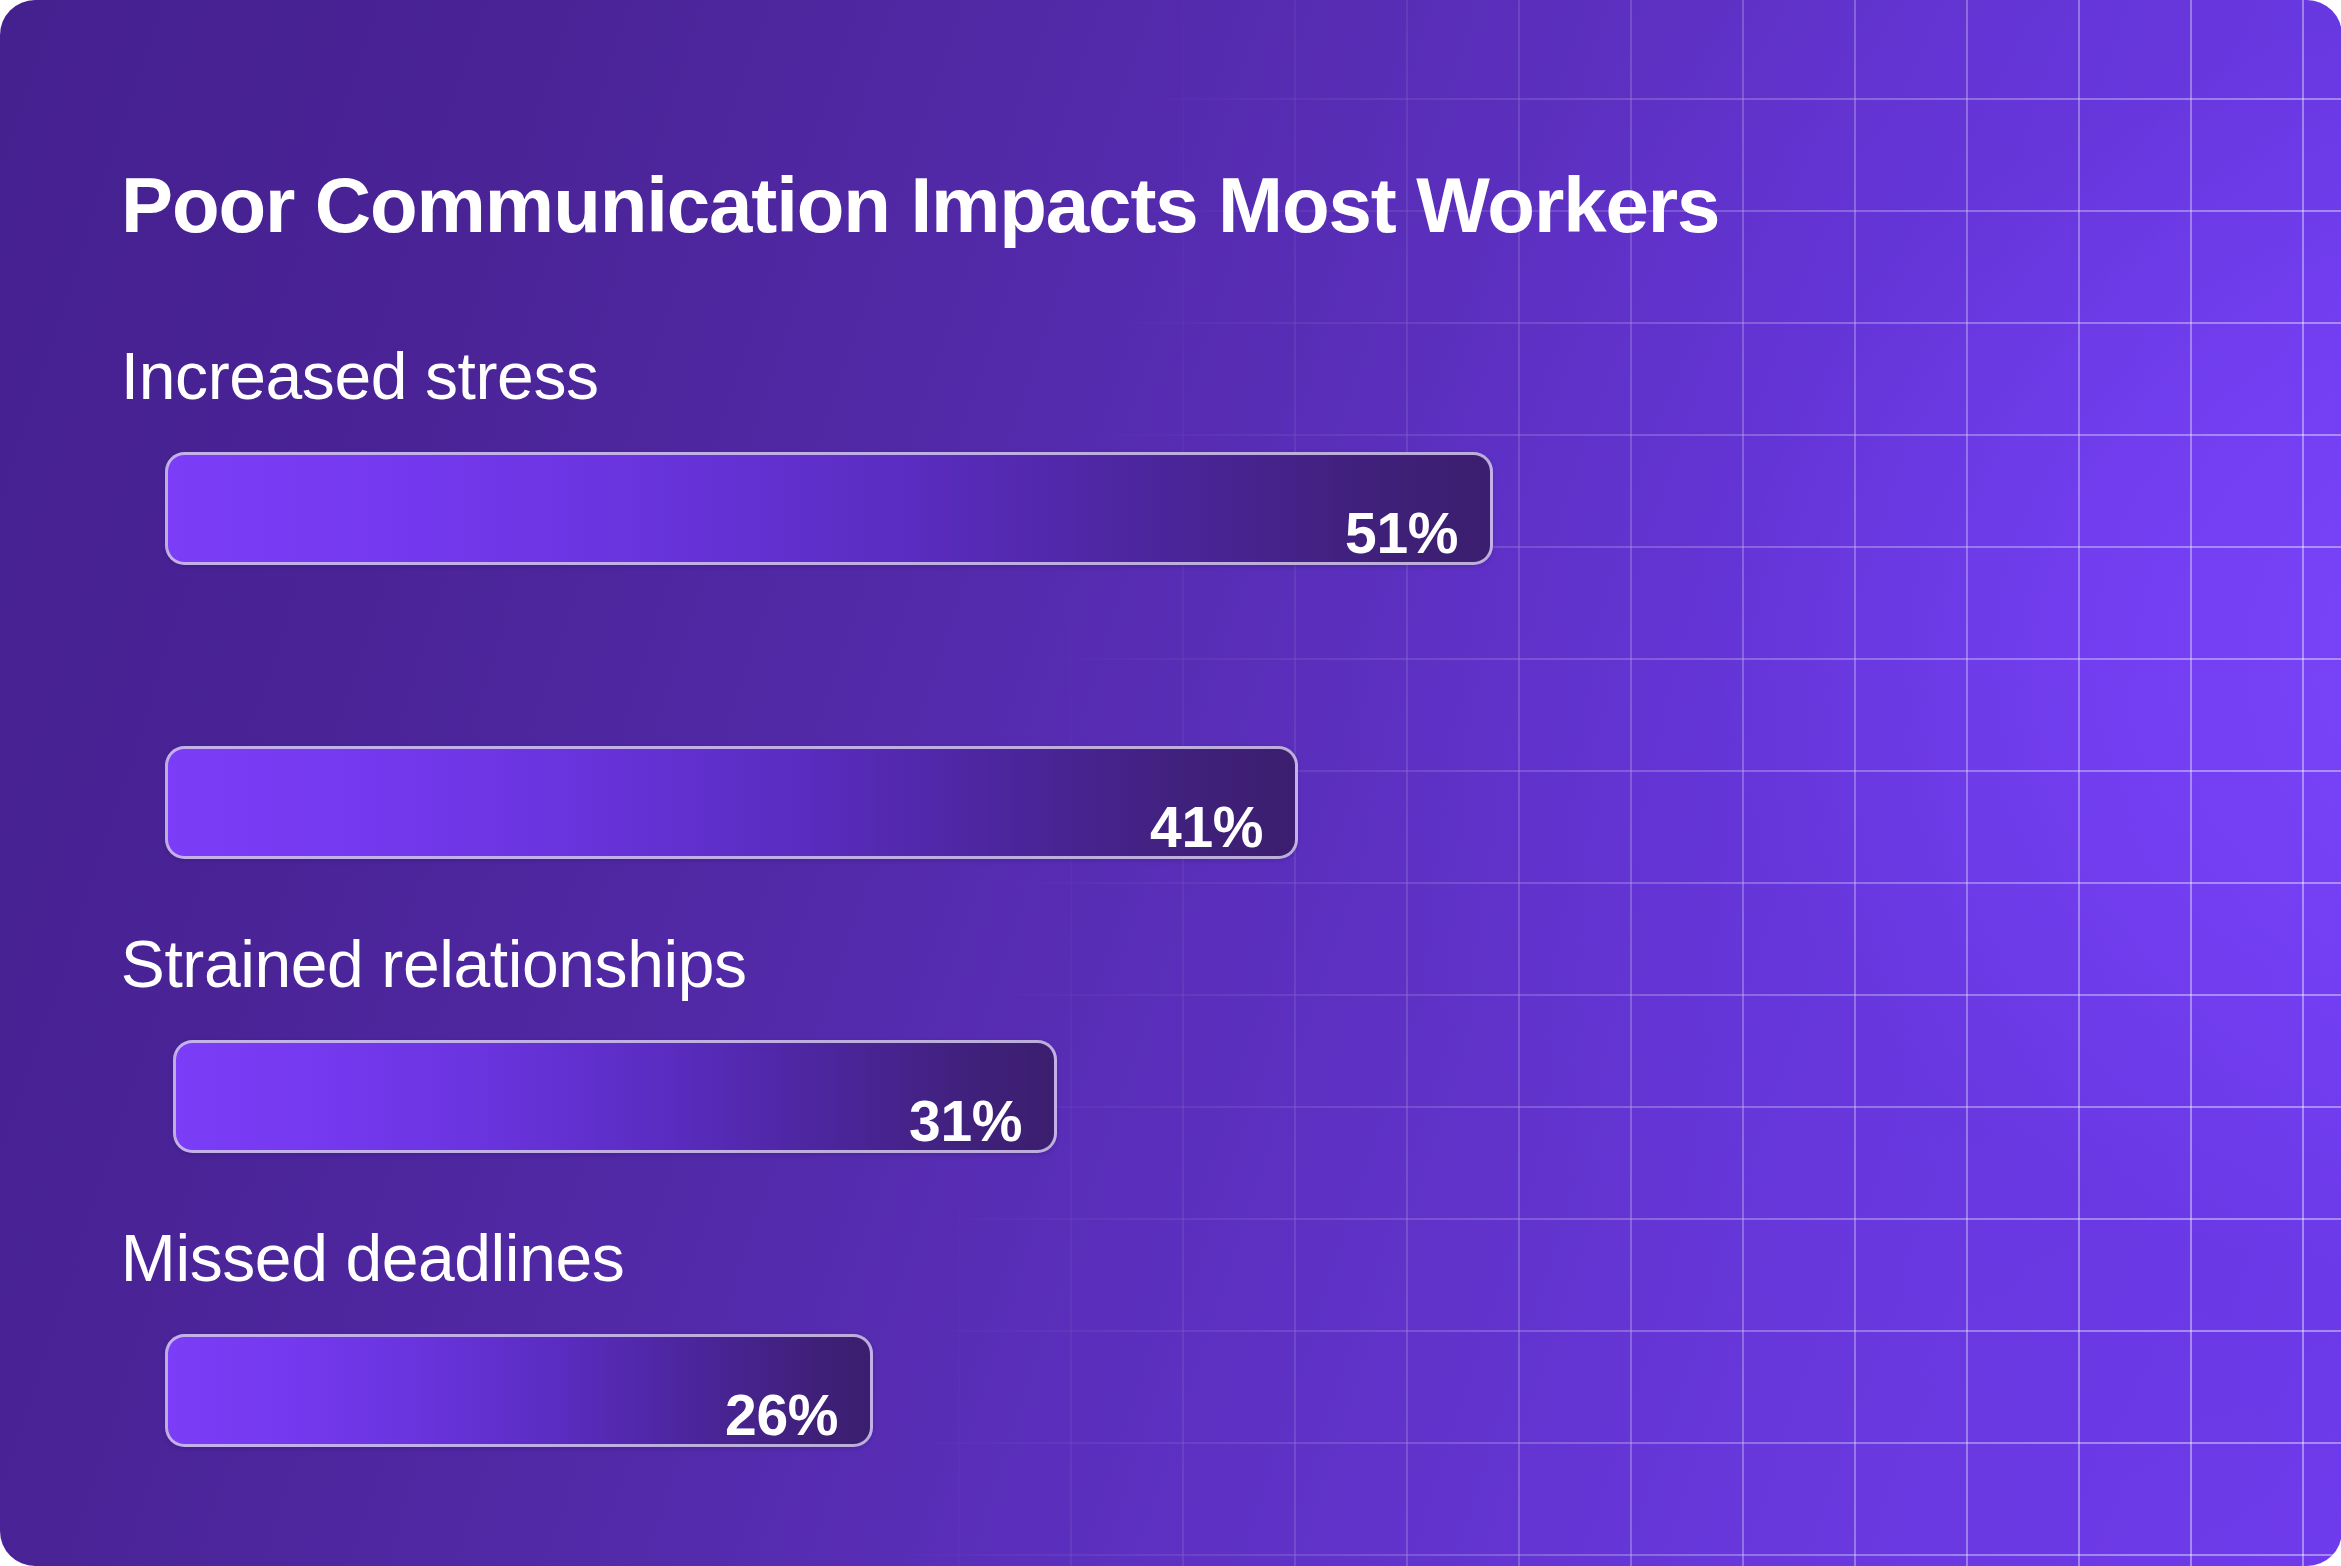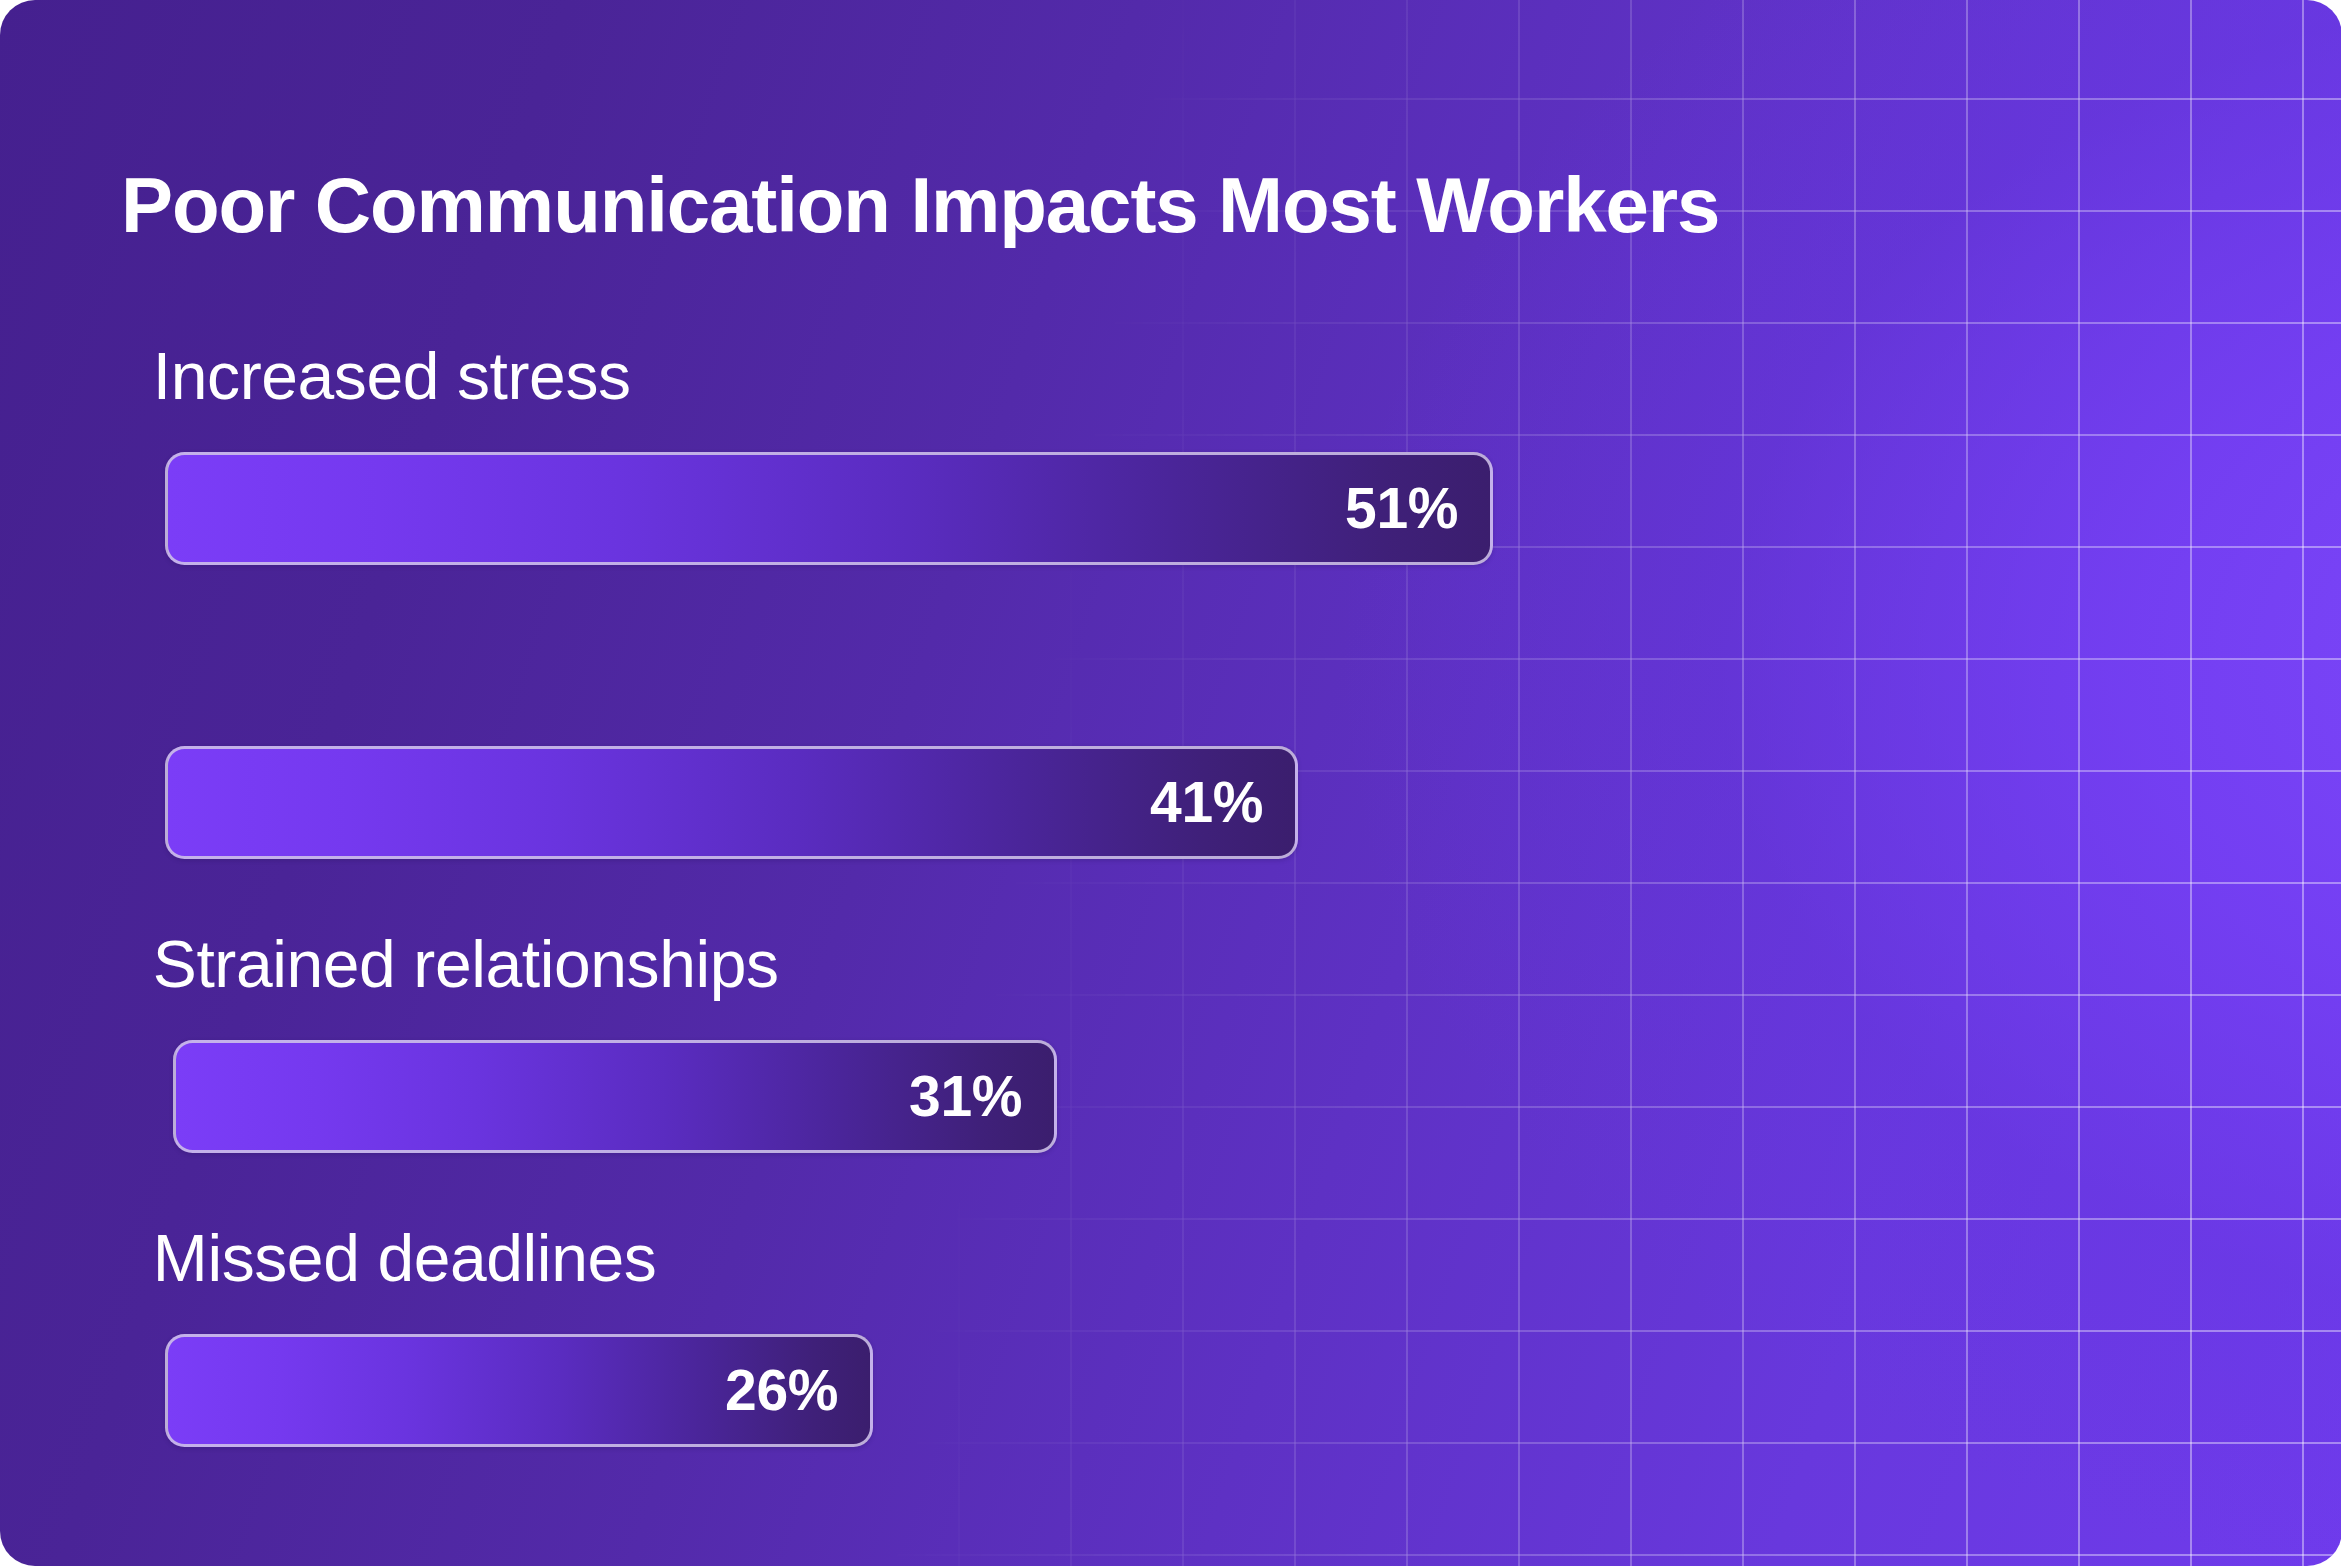--- a/index.html
+++ b/index.html
@@ -95,21 +95,20 @@
   .bar-label {
     position: absolute;
     left: 3.8px;
     top: 0px;
     color: #ffffff;
     font-size: 66px;
     font-weight: 400;
     letter-spacing: -0.4px;
     line-height: 1.0;
     white-space: nowrap;
-    margin-left: 32px;
   }
 
   .bar-track {
     position: absolute;
     left: 0px;
     top: 109px;
     height: 113px;
   }
 
   .bar-fill {
@@ -120,21 +119,21 @@
     border: 3.8px solid rgba(206,194,232,0.88);
     background: linear-gradient(90deg,
       #7b3df7 0%,
       #7539ef 16%,
       #6a34df 34%,
       #5a2cc0 56%,
       #4a2599 76%,
       #3f2079 92%,
       #3b1e6e 100%);
     display: flex;
-    align-items: center;
+    align-items: flex-end;
     justify-content: flex-end;
     box-shadow: 0 1.5px 4.5px rgba(30,12,70,0.18);
     margin-left: 48px;
   }
 
   .bar-value {
     color: #ffffff;
     font-size: 57px;
     font-weight: 700;
     letter-spacing: -0.4px;

